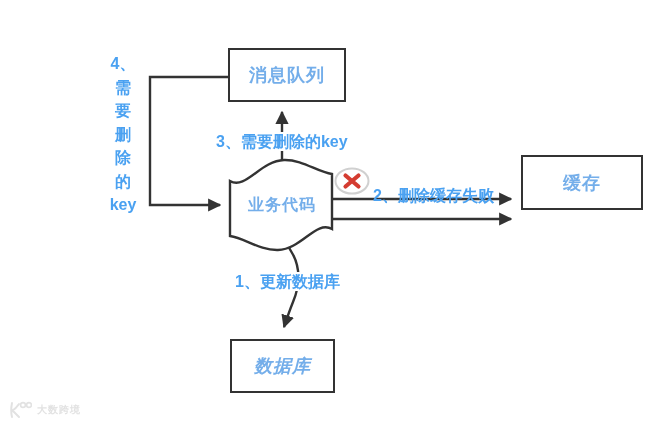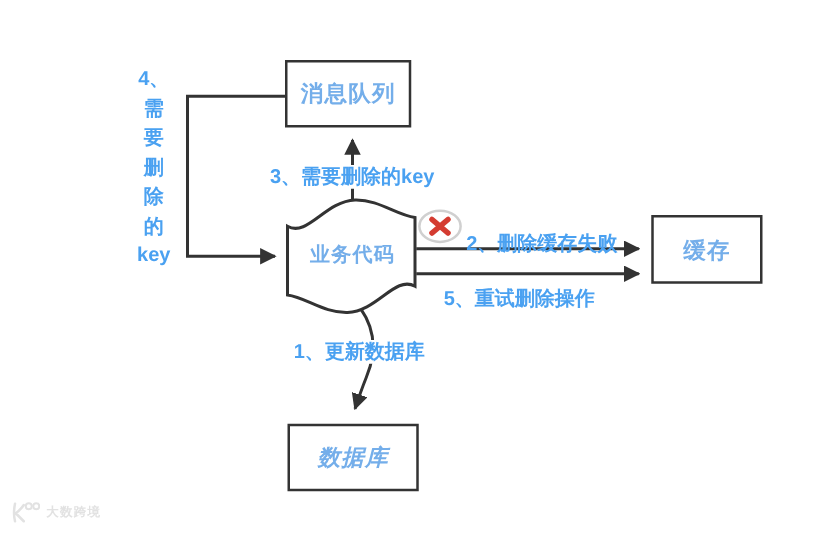--- a/index.html
+++ b/index.html
@@ -27,22 +27,22 @@
     background: #ffffff;
     border: 2.5px solid #333333;
     color: #74aeea;
     font-size: 18px;
     font-weight: bold;
     display: flex;
     align-items: center;
     justify-content: center;
     letter-spacing: 1px;
   }
-  .node-msgqueue { left: 228px; top: 48px;  width: 101px; height: 54px; }
-  .node-cache    { left: 521px; top: 172px; width: 89px; height: 55px; align-items: center; }
+  .node-msgqueue { left: 228px; top: 48px;  width: 118px; height: 54px; }
+  .node-cache    { left: 521px; top: 155px; width: 122px; height: 55px; align-items: center; }
   .node-database { left: 230px; top: 339px; width: 105px; height: 54px; font-style: italic; }
   .node-business-label {
     position: absolute;
     left: 236px; top: 194px; width: 92px; height: 22px;
     color: #74aeea;
     font-size: 16px;
     font-weight: bold;
     text-align: center;
     line-height: 22px;
     letter-spacing: 1px;
@@ -134,21 +134,20 @@
   <div class="node node-database">
     <span>数据库</span>
   </div>
 
   <div class="node-business-label">业务代码</div>
 
   <div class="edge-label on-line label-step3">3、需要删除的key</div>
 
   <div class="edge-label label-step2">2、删除缓存失败</div>
 
-  <div class="edge-label label-step5">5、重试删除操作</div>
 
   <div class="edge-label on-line label-step1">1、更新数据库</div>
 
   <div class="vlabel">
     <span>4、</span>
     <span>需</span>
     <span>要</span>
     <span>删</span>
     <span>除</span>
     <span>的</span>

